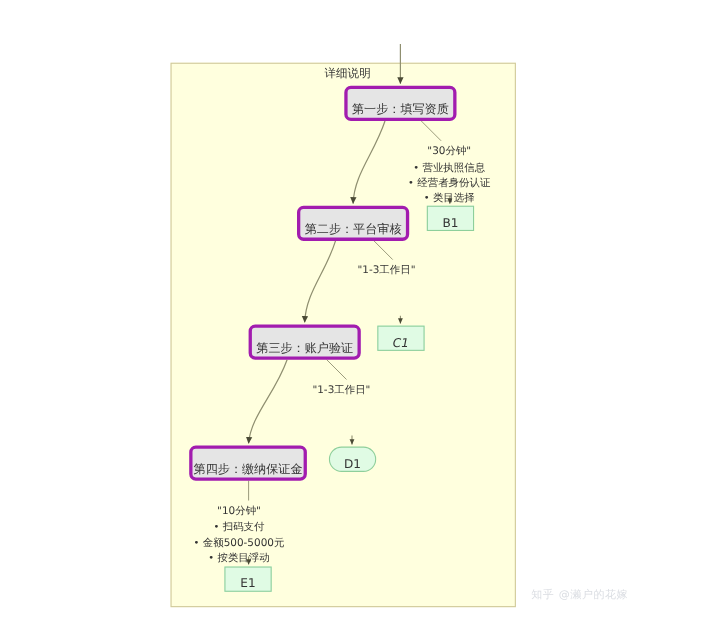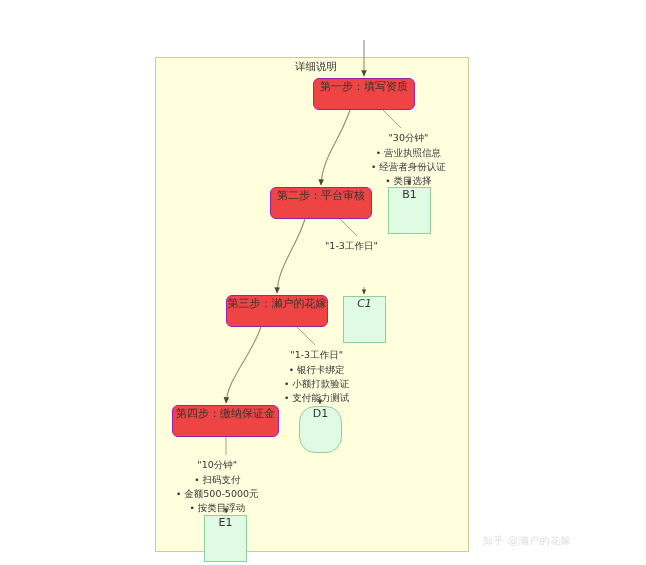--- a/index.html
+++ b/index.html
@@ -66,50 +66,50 @@
     align-items: center;
     justify-content: center;
     font-size: 11px;
     color: #333333;
     white-space: nowrap;
   }
 
   
   .node-step {
     position: absolute;
-    background: #ef4444;
-    border: 1px solid #a21caf;
+    background: #e5e5e5;
+    border: 3px solid #a21caf;
     border-radius: 6px;
     box-sizing: border-box;
     display: flex;
-    align-items: flex-start;
+    align-items: flex-end;
     justify-content: center;
     font-size: 11px;
     color: #333333;
     white-space: nowrap;
     height: 32px;
   }
   .step1 { left: 313px; top: 78px;  width: 102px; }
   .step2 { left: 270px; top: 187px; width: 102px; }
   .step3 { left: 226px; top: 295px; width: 102px; }
   .step4 { left: 172px; top: 405px; width: 107px; }
 
   
   .node-result {
     position: absolute;
     background: #e0fbe4;
     border: 1px solid #8ecf9b;
     box-sizing: border-box;
     display: flex;
-    align-items: flex-start;
+    align-items: flex-end;
     justify-content: center;
     font-size: 11px;
     color: #333333;
     width: 43px;
-    height: 47px;
+    height: 23px;
   }
   .res-b1 { left: 388px; top: 187px; }
   .res-c1 { left: 343px; top: 296px; font-style: italic; }
   .res-d1 { left: 299px; top: 406px; border-radius: 16px; }
   .res-e1 { left: 204px; top: 515px; }
 
   
   .note {
     position: absolute;
     text-align: center;
@@ -198,21 +198,21 @@
   </svg>
 
 
   <div class="node-step step1">
     <span>第一步：填写资质</span>
   </div>
   <div class="node-step step2">
     <span>第二步：平台审核</span>
   </div>
   <div class="node-step step3">
-    <span>第三步：濑户的花嫁</span>
+    <span>第三步：账户验证</span>
   </div>
   <div class="node-step step4">
     <span>第四步：缴纳保证金</span>
   </div>
 
   <div class="node-result res-b1">
     <span>B1</span>
   </div>
   <div class="node-result res-c1">
     <span>C1</span>
@@ -232,25 +232,20 @@
       <li>类目选择</li>
     </ul>
   </div>
 
   <div class="note note-b">
     <span class="note-title">"1-3工作日"</span>
   </div>
 
   <div class="note note-c">
     <span class="note-title">"1-3工作日"</span>
-    <ul>
-      <li>银行卡绑定</li>
-      <li>小额打款验证</li>
-      <li>支付能力测试</li>
-    </ul>
   </div>
 
   <div class="note note-d">
     <span class="note-title">"10分钟"</span>
     <ul>
       <li>扫码支付</li>
       <li>金额500-5000元</li>
       <li>按类目浮动</li>
     </ul>
   </div>

